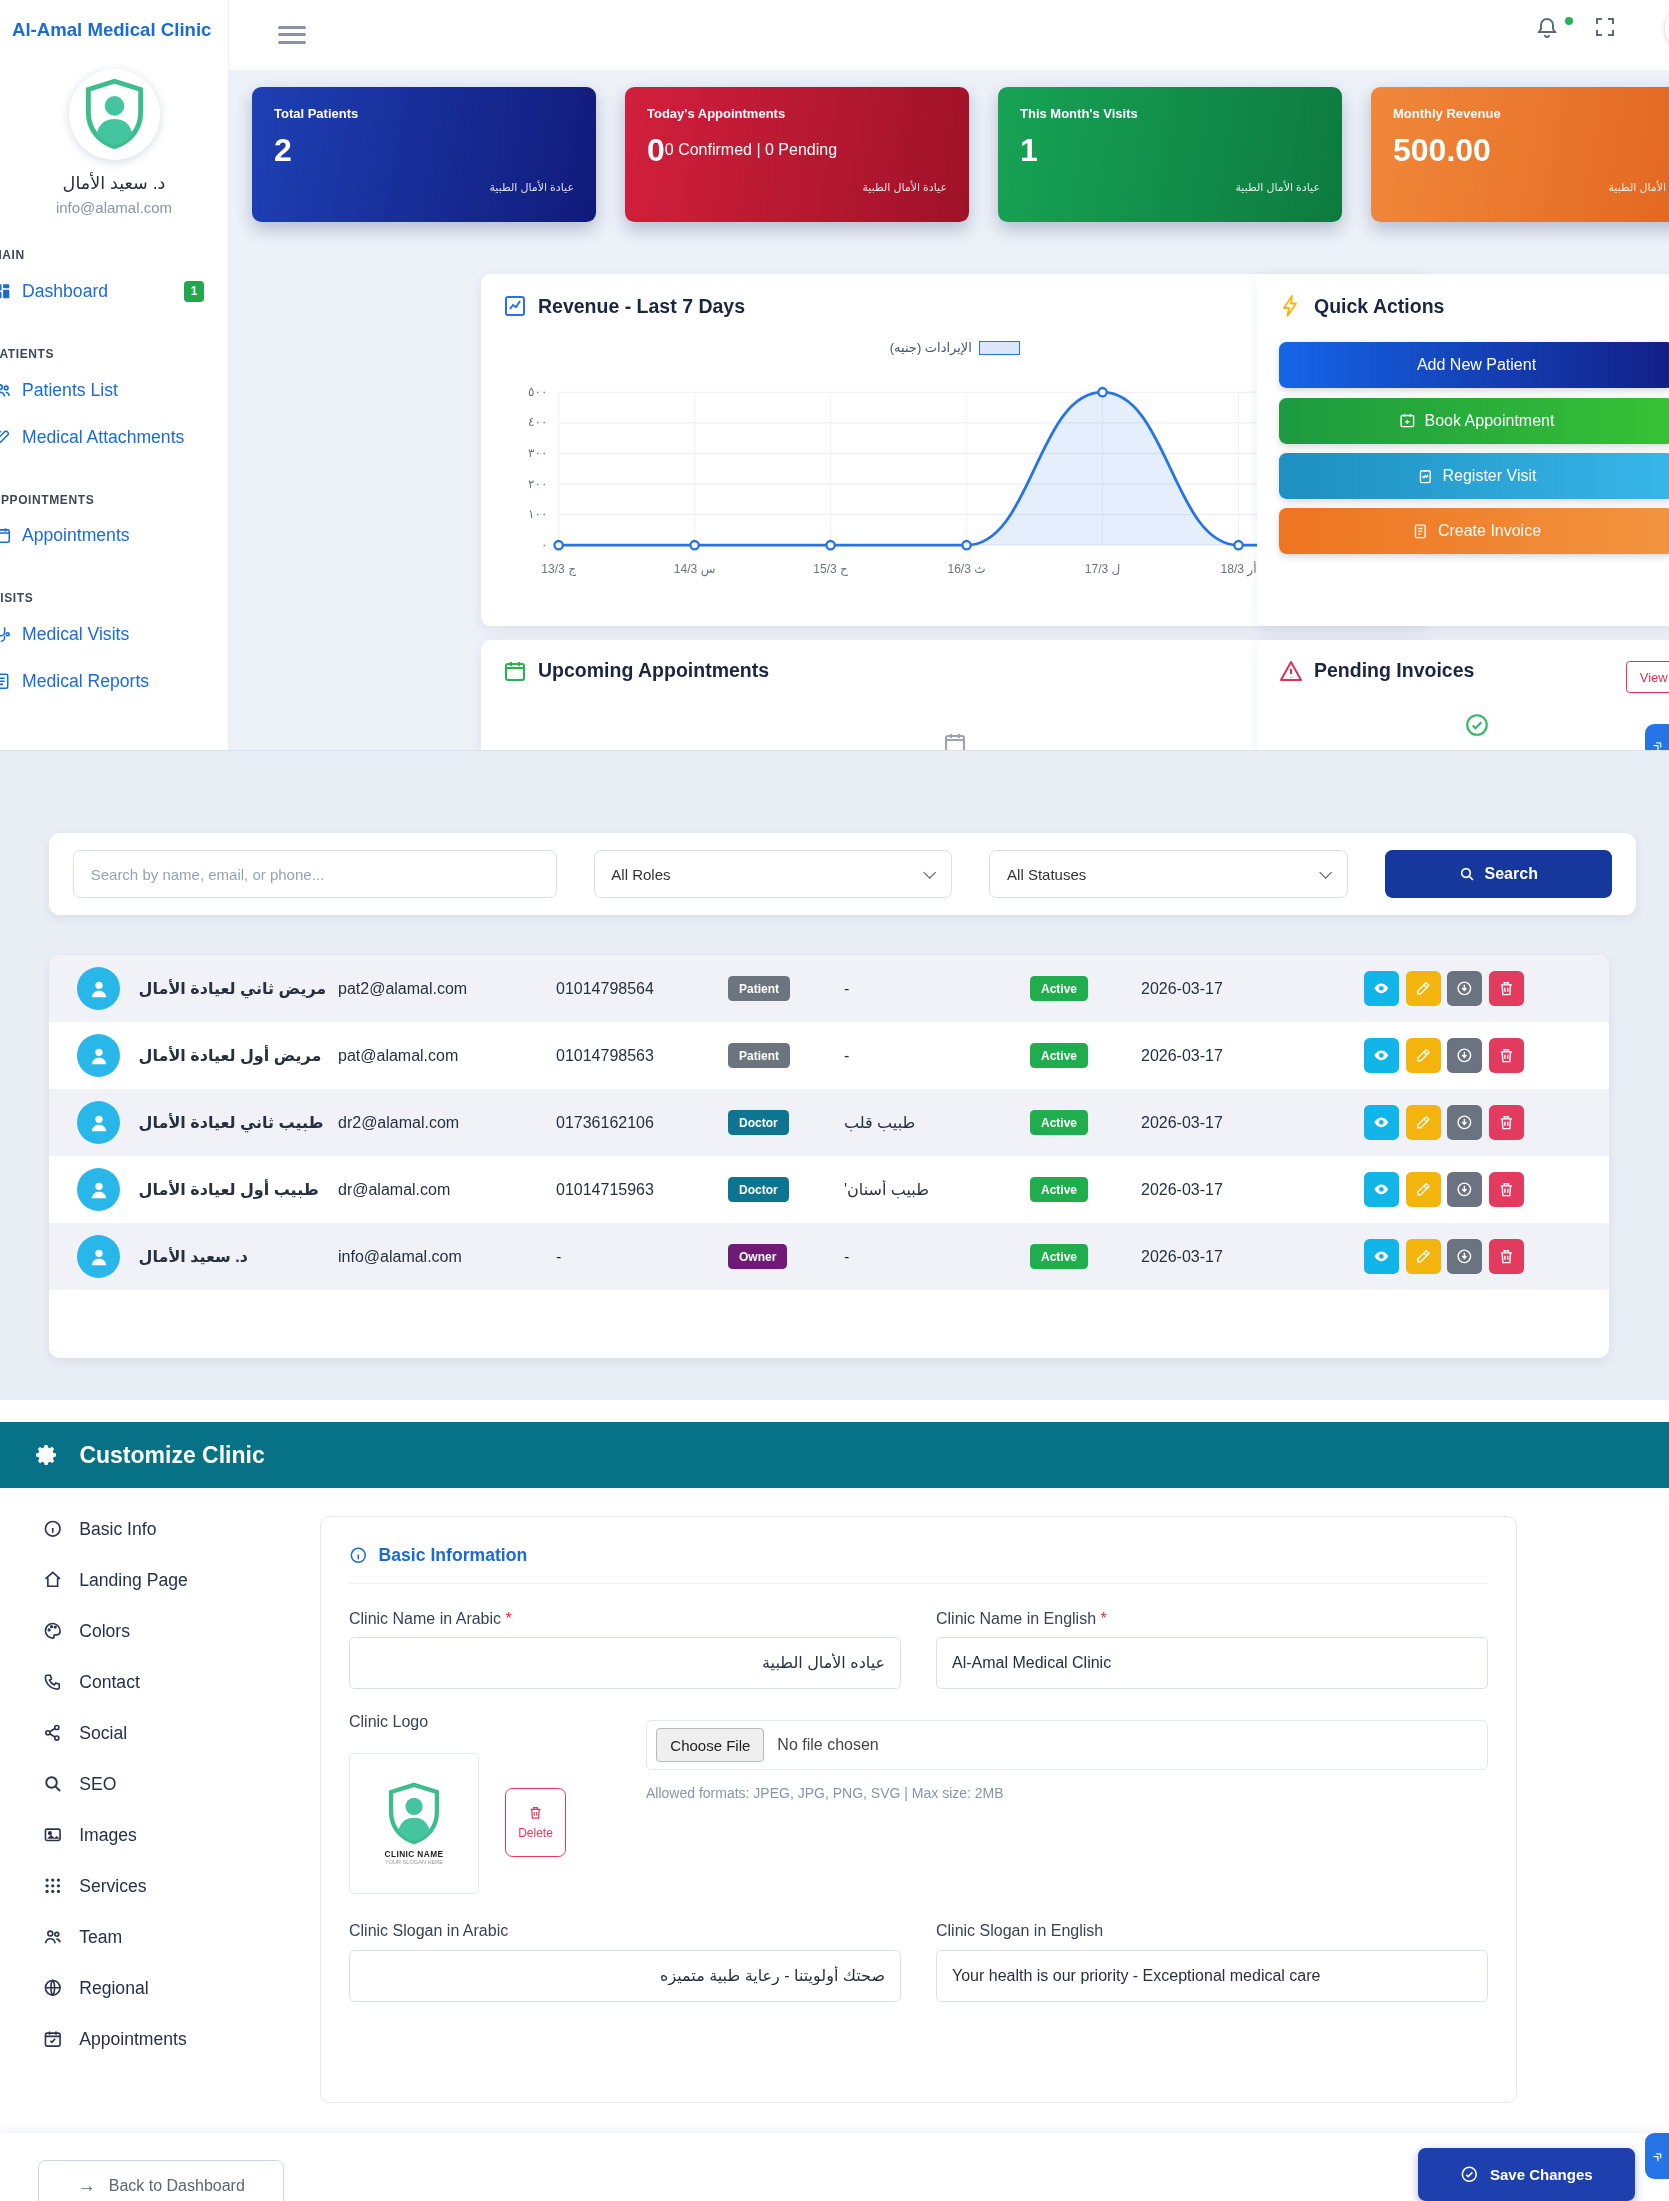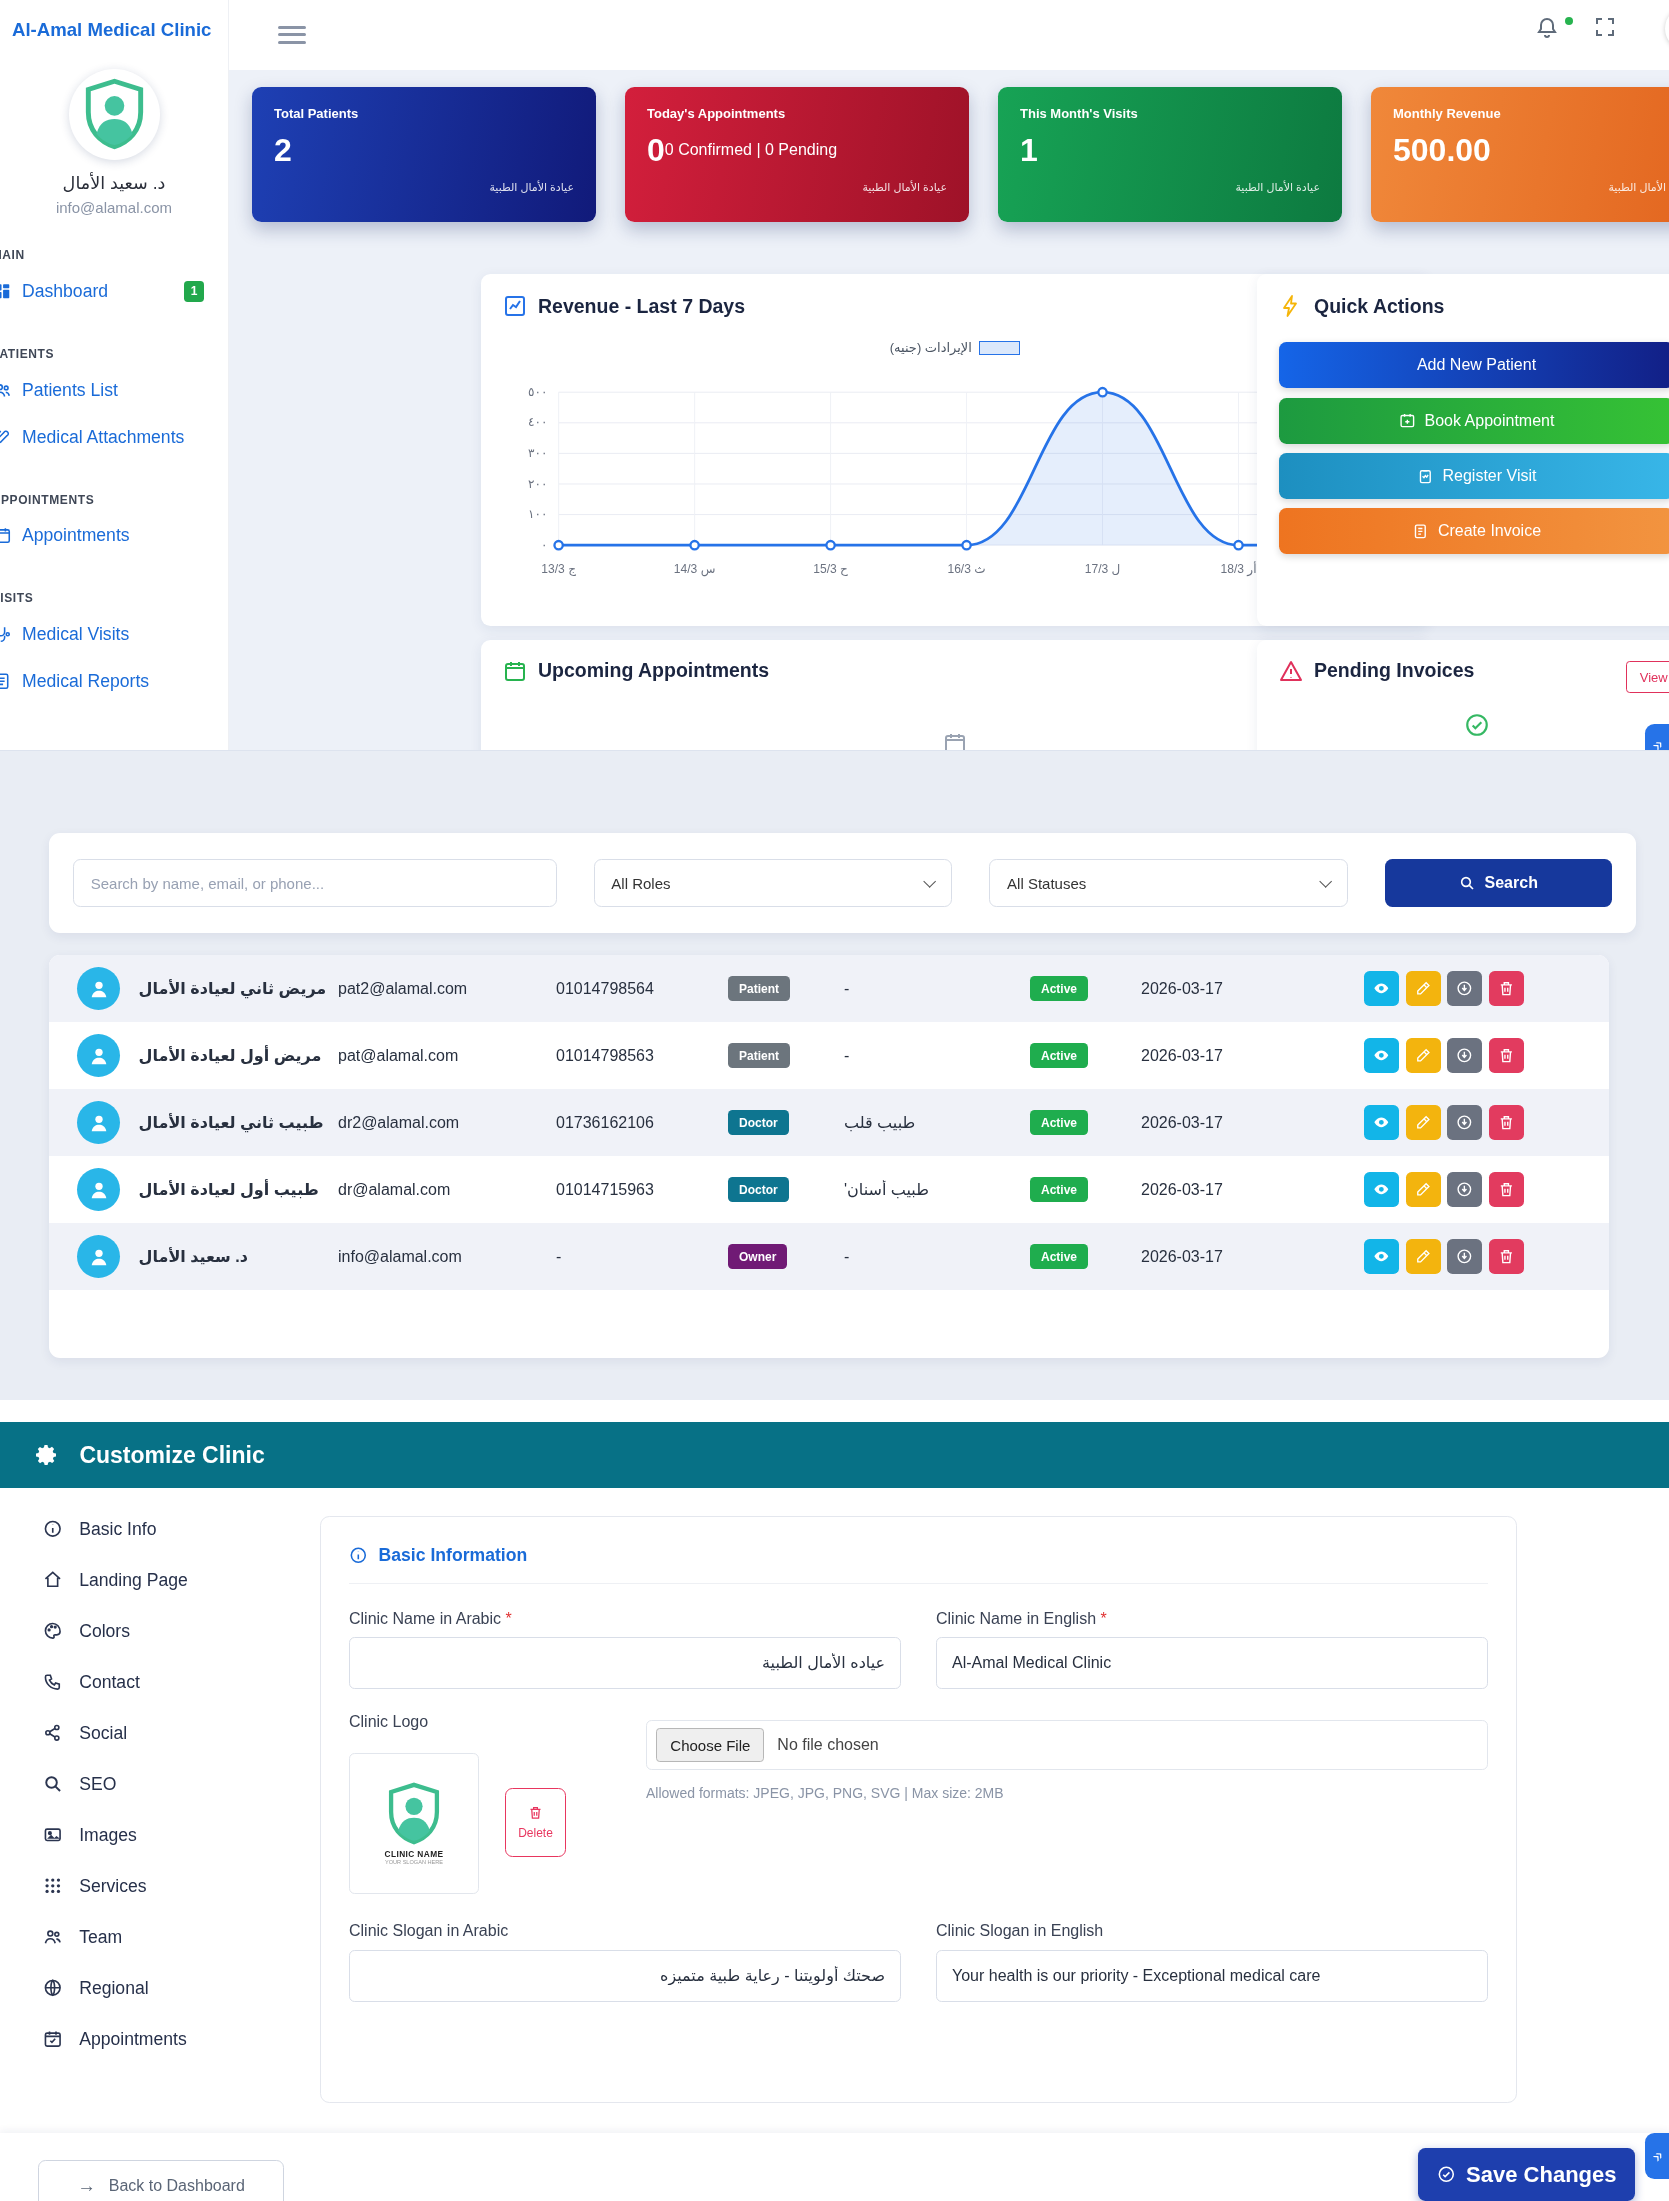--- a/index.html
+++ b/index.html
@@ -52,21 +52,21 @@
   #upc-empty{position:absolute;left:50%;top:91px;transform:translateX(-50%);width:24px;height:24px;color:#9aa3b2;}
   #pend-empty{position:absolute;left:47%;top:72px;width:26px;height:26px;color:#35b863;}
   .float-btn{position:absolute;right:0;width:25px;height:41px;background:#2673e8;border-radius:9.3px 0 0 9.3px;
       color:#fff;display:flex;align-items:center;justify-content:center;font-size:16.7px;cursor:pointer;}
   
   #legend-row{display:flex;align-items:center;justify-content:center;gap:7.4px;margin-top:22px;font-size:13px;color:#4b5563;}
   .lg-box{width:41px;height:14px;background:#dbe8fb;border:1.9px solid #2673e8;display:inline-block;}
   #chart-area svg text{font-family:"Liberation Sans","DejaVu Sans",sans-serif;}
   
   #sec2{position:relative;height:649px;background:#e9edf4;}
-  #filter-panel{position:absolute;left:49px;top:82px;width:1587px;height:100px;background:#fff;border-radius:11px;
+  #filter-panel{position:absolute;left:49px;top:82px;width:1587px;height:82px;background:#fff;border-radius:11px;
       box-shadow:0 3.7px 11px rgba(25,45,100,.07);display:flex;align-items:center;padding:0 24px;gap:37px;}
   #search-input{width:484px;height:48px;border:0.9px solid #d9dee8;border-radius:7.4px;padding:0 16.7px;font-size:15px;
       color:#333;font-family:inherit;}
   #search-input::placeholder{color:#98a1b3;}
   .select{width:359px;height:48px;border:0.9px solid #d9dee8;border-radius:7.4px;padding:0 16.7px;font-size:15px;color:#333;
       display:flex;align-items:center;justify-content:space-between;cursor:pointer;background:#fff;}
   .chev{width:9.3px;height:9.3px;border-right:1.9px solid #555;border-bottom:1.9px solid #555;transform:rotate(45deg);margin-top:-3.7px;}
   #search-btn{margin-left:auto;width:227px;height:48px;background:#16389c;border:none;border-radius:7.4px;color:#fff;
       font-size:16px;font-weight:bold;display:flex;align-items:center;justify-content:center;gap:9.3px;cursor:pointer;}
   #search-btn .ic{width:16px;height:16px;}
@@ -125,21 +125,21 @@
   #choose-file{background:#efefef;border:0.9px solid #b7b7b7;border-radius:3.7px;font-size:15px;color:#222;
       padding:7.4px 13px;cursor:pointer;font-family:inherit;}
   #no-file{font-size:16px;color:#444;}
   #formats{font-size:14px;color:#8a94a6;margin-top:15px;}
   .slogan-grid{margin-top:28px;}
   
   #footer{position:relative;height:68px;background:#fff;box-shadow:0 -2.8px 7.4px rgba(20,40,90,.06);}
   #back-btn{position:absolute;left:38px;top:27px;width:246px;height:52px;border:0.9px solid #cfd5e0;border-radius:7.4px;
       background:#fff;color:#5a6576;font-size:16px;display:flex;align-items:center;justify-content:center;gap:13px;cursor:pointer;}
   #save-btn{position:absolute;left:1418px;top:15px;width:217px;height:53px;background:#1e3fae;border:none;border-radius:7.4px;
-      color:#fff;font-size:22px;font-weight:bold;display:flex;align-items:center;justify-content:center;gap:11px;cursor:pointer;
+      color:#fff;font-size:15px;font-weight:bold;display:flex;align-items:center;justify-content:center;gap:11px;cursor:pointer;
       box-shadow:0 3.7px 9.3px rgba(20,50,150,.35);}
   #save-btn .ic{width:18.6px;height:18.6px;}
 </style>
 </head>
 <body>
 
 <div id="sec1">
   <div id="sidebar">
     <div class="brand">Al-Amal Medical Clinic</div>
     <div class="avatar-wrap">

